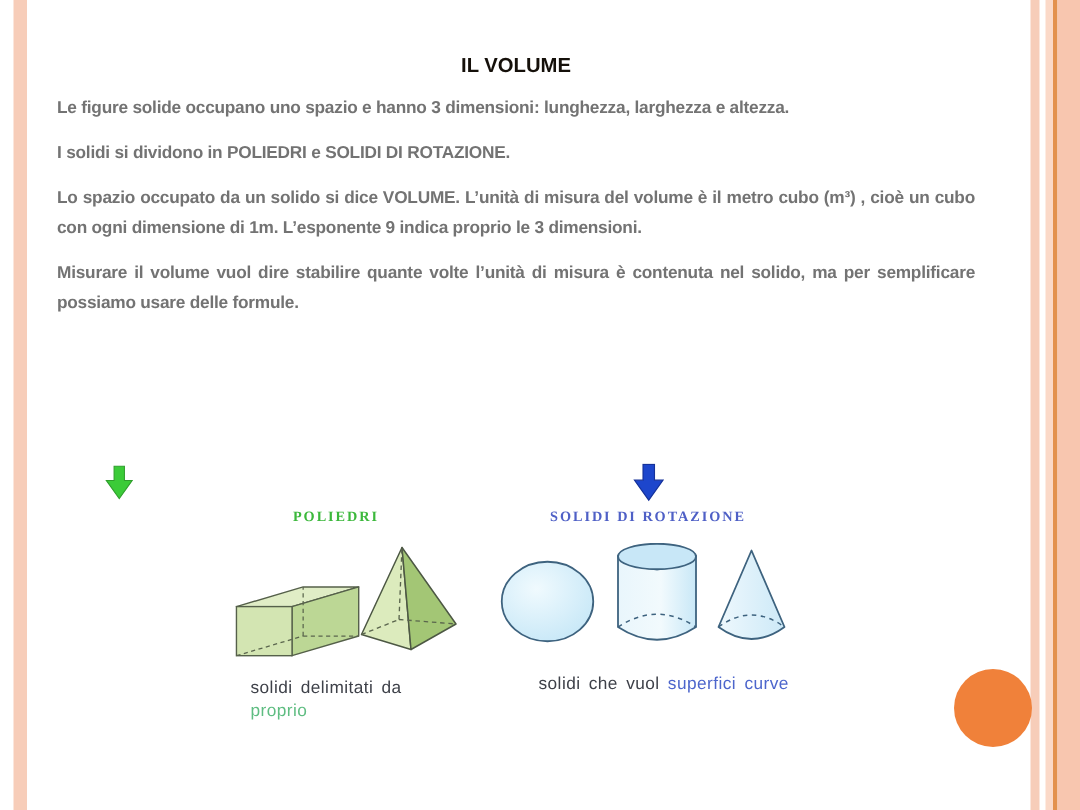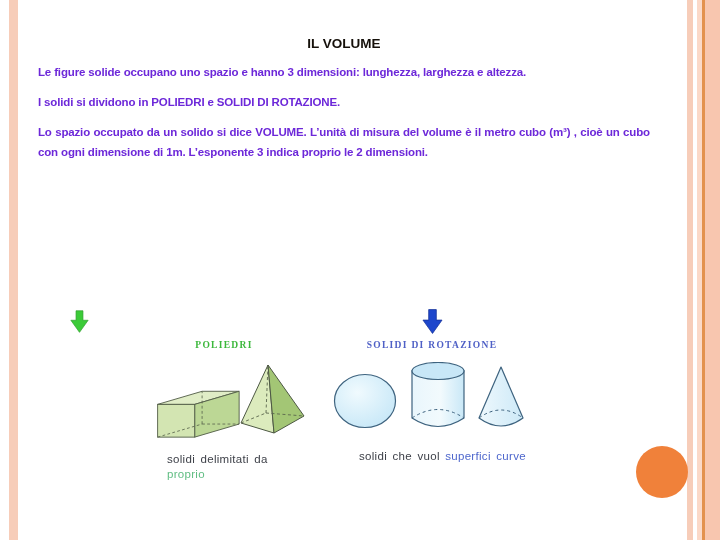--- a/index.html
+++ b/index.html
@@ -27,21 +27,21 @@
   }
 
   
   .title {
     position: absolute; left: 38px; top: 36px; width: 612px;
     margin: 0; text-align: center;
     font-size: 13.5px; font-weight: 700; color: #15100a;
   }
   .body-text {
     position: absolute; left: 38px; top: 62px; width: 612px;
-    color: #6d28d9;
+    color: #737373;
   }
   .body-text p {
     margin: 0 0 10px 0;
     font-size: 11.5px; font-weight: 700; line-height: 20px;
     letter-spacing: -0.15px;
     text-align: justify;
   }
 
   
   .diagram { position: absolute; left: 145px; top: 278px; width: 396px; height: 224px; }
@@ -93,21 +93,22 @@
   <div class="stripe stripe-r-a"></div>
   <div class="stripe stripe-r-b"></div>
   <div class="stripe stripe-r-c"></div>
   <div class="accent-circle"></div>
 
   <h1 class="title">IL VOLUME</h1>
 
   <div class="body-text">
     <p>Le figure solide occupano uno spazio e hanno 3 dimensioni: lunghezza, larghezza e altezza.</p>
     <p>I solidi si dividono in POLIEDRI e SOLIDI DI ROTAZIONE.</p>
-    <p>Lo spazio occupato da un solido si dice VOLUME. L’unità di misura del volume è il metro cubo (m³) , cioè un cubo con ogni dimensione di 1m.  L’esponente 3 indica proprio le 2 dimensioni.</p>
+    <p>Lo spazio occupato da un solido si dice VOLUME. L’unità di misura del volume è il metro cubo (m³) , cioè un cubo con ogni dimensione di 1m.  L’esponente 9 indica proprio le 3 dimensioni.</p>
+    <p>Misurare il volume vuol  dire stabilire quante volte l’unità di misura è contenuta nel solido, ma per semplificare possiamo usare delle formule.</p>
   </div>
 
   <div class="diagram">
 
 
     <svg class="arrow arrow-green" width="19" height="26" viewBox="0 0 22 26">
       <path d="M7,0 h8 v11 h6 L11,25 L1,11 h6 z" stroke="#2f9e2c" stroke-width="0.8" fill="#3bcb38"></path>
     </svg>
 
     <svg class="arrow arrow-blue" width="21" height="26" viewBox="0 0 22 26">

